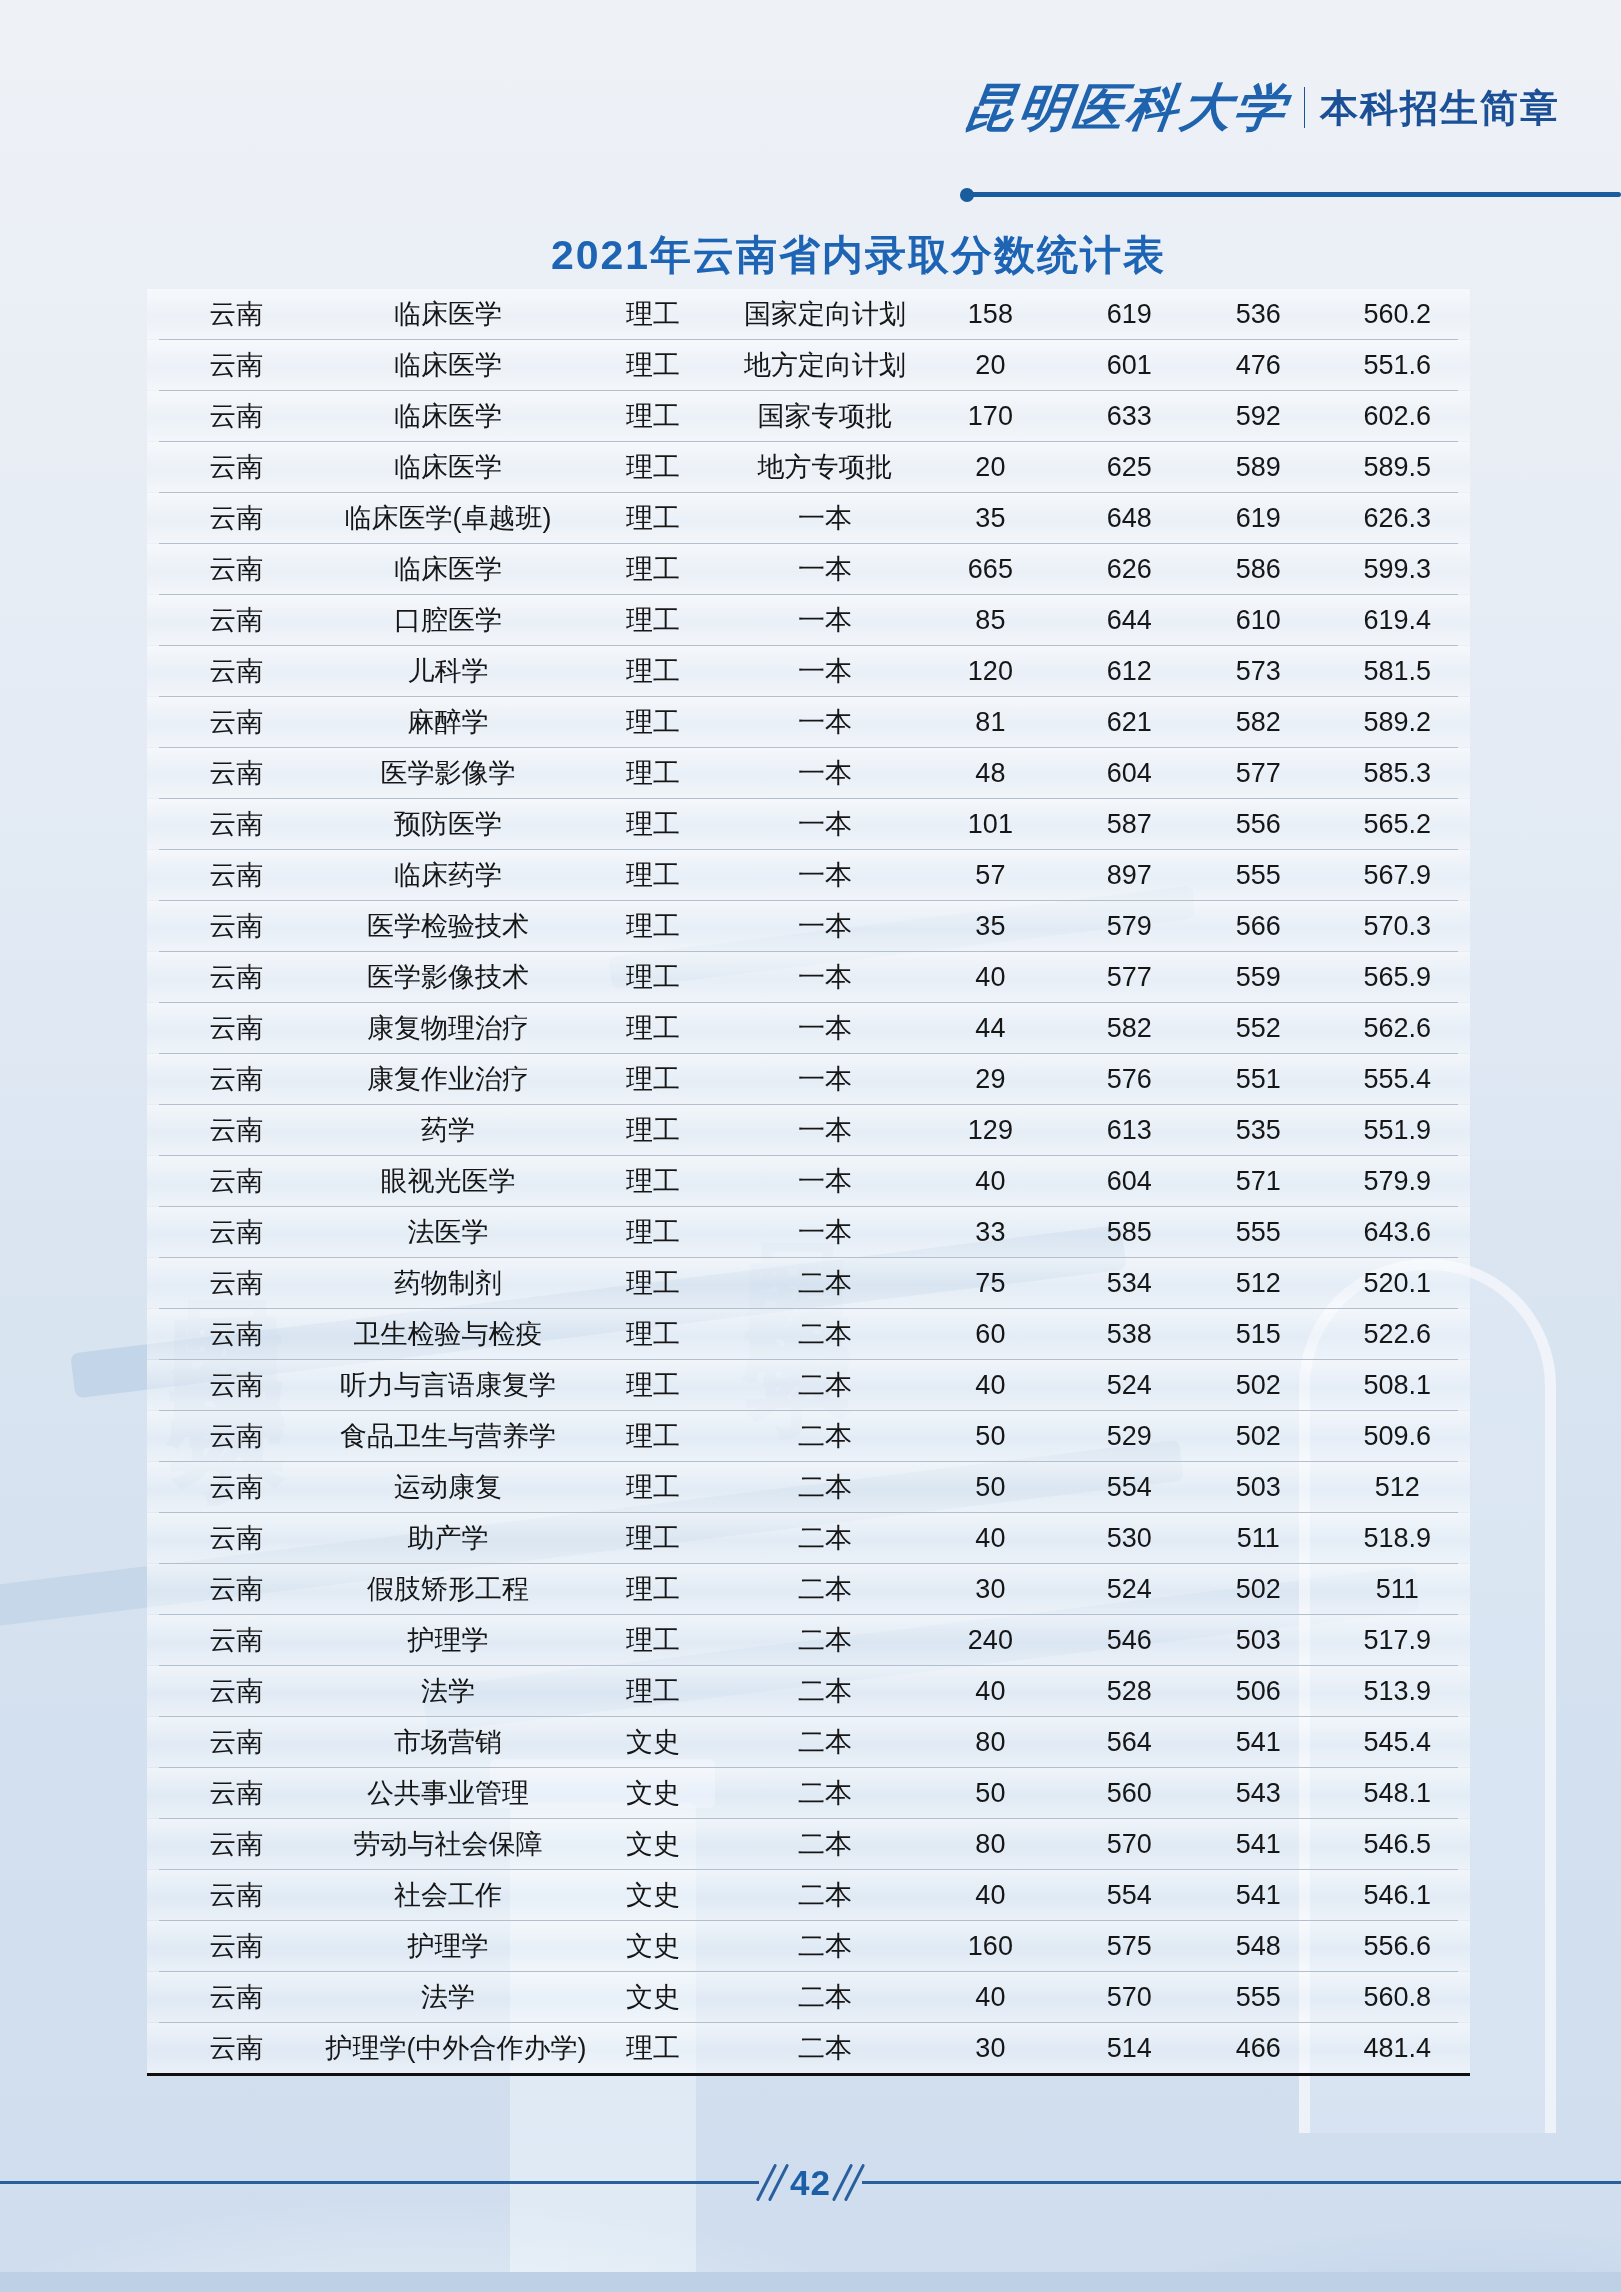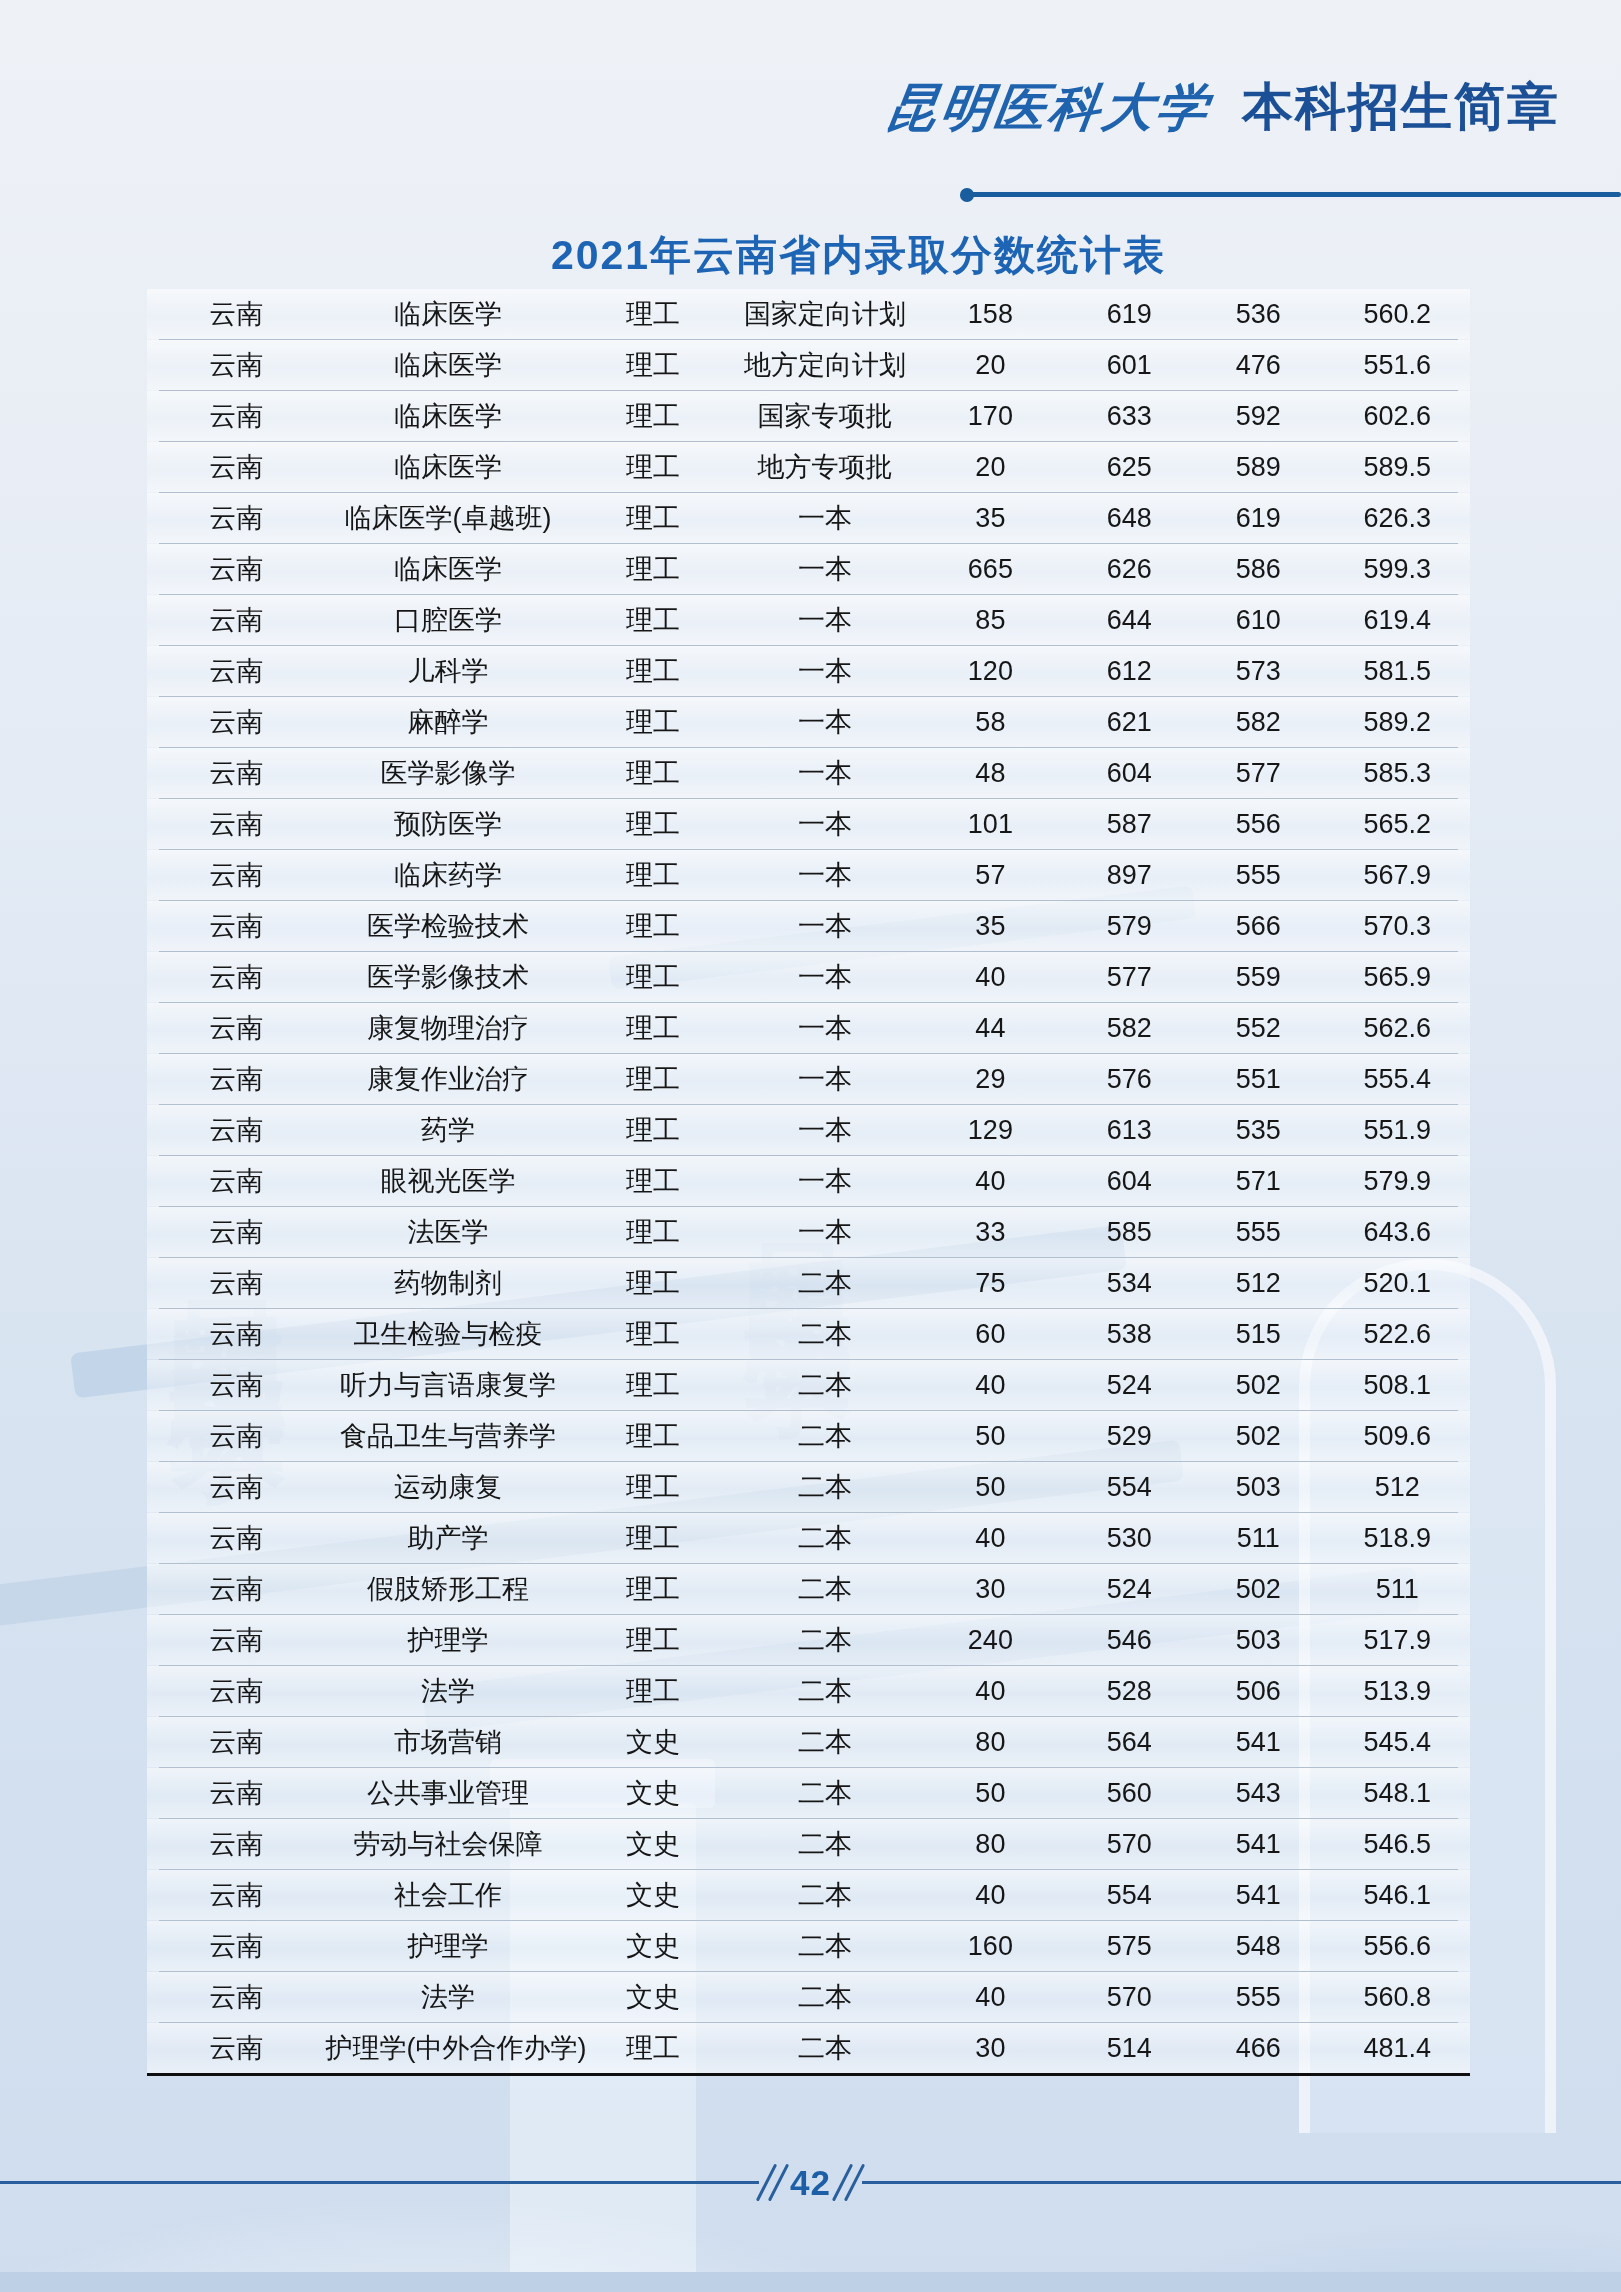--- a/index.html
+++ b/index.html
@@ -40,21 +40,21 @@
 
   
   .brand{position:absolute;top:82px;left:965px;right:61px;display:flex;align-items:center;justify-content:flex-end;gap:15.7px;}
   .brand-logotype{
     font-family:"DejaVu Serif",serif;font-style:italic;font-weight:bold;
     font-size:51px;color:#1f63ae;letter-spacing:2.9px;transform:skewX(-8deg);
     white-space:nowrap;line-height:1;
   }
   .brand-divider{width:2.9px;height:41px;background:#1c5398;}
   .brand-subtitle{
-    font-family:"Liberation Serif",serif;font-weight:bold;font-size:51px;
+    font-family:"Liberation Serif",serif;font-weight:bold;font-size:38px;
     color:#1c5096;letter-spacing:2px;white-space:nowrap;line-height:1;
   }
   .brand-rule{position:absolute;top:192px;left:965px;right:0;height:4.9px;background:#195d9f;border-radius:2.9px;}
   .brand-rule-dot{position:absolute;left:-4.9px;top:-3.9px;width:13.7px;height:13.7px;border-radius:50%;background:#195d9f;}
 
   
   .title{
     position:absolute;top:228px;left:0;width:100%;margin:0;text-align:center;
     font-size:41px;font-weight:bold;color:#1d64b5;letter-spacing:2px;padding-left:48px;
   }
@@ -216,21 +216,21 @@
           <div class="cell c5">612</div>
           <div class="cell c6">573</div>
           <div class="cell c7">581.5</div>
         </div>
         <div class="divider"></div>
         <div class="row">
           <div class="cell c0">云南</div>
           <div class="cell c1">麻醉学</div>
           <div class="cell c2">理工</div>
           <div class="cell c3">一本</div>
-          <div class="cell c4">58</div>
+          <div class="cell c4">81</div>
           <div class="cell c5">621</div>
           <div class="cell c6">582</div>
           <div class="cell c7">589.2</div>
         </div>
         <div class="divider"></div>
         <div class="row">
           <div class="cell c0">云南</div>
           <div class="cell c1">医学影像学</div>
           <div class="cell c2">理工</div>
           <div class="cell c3">一本</div>

